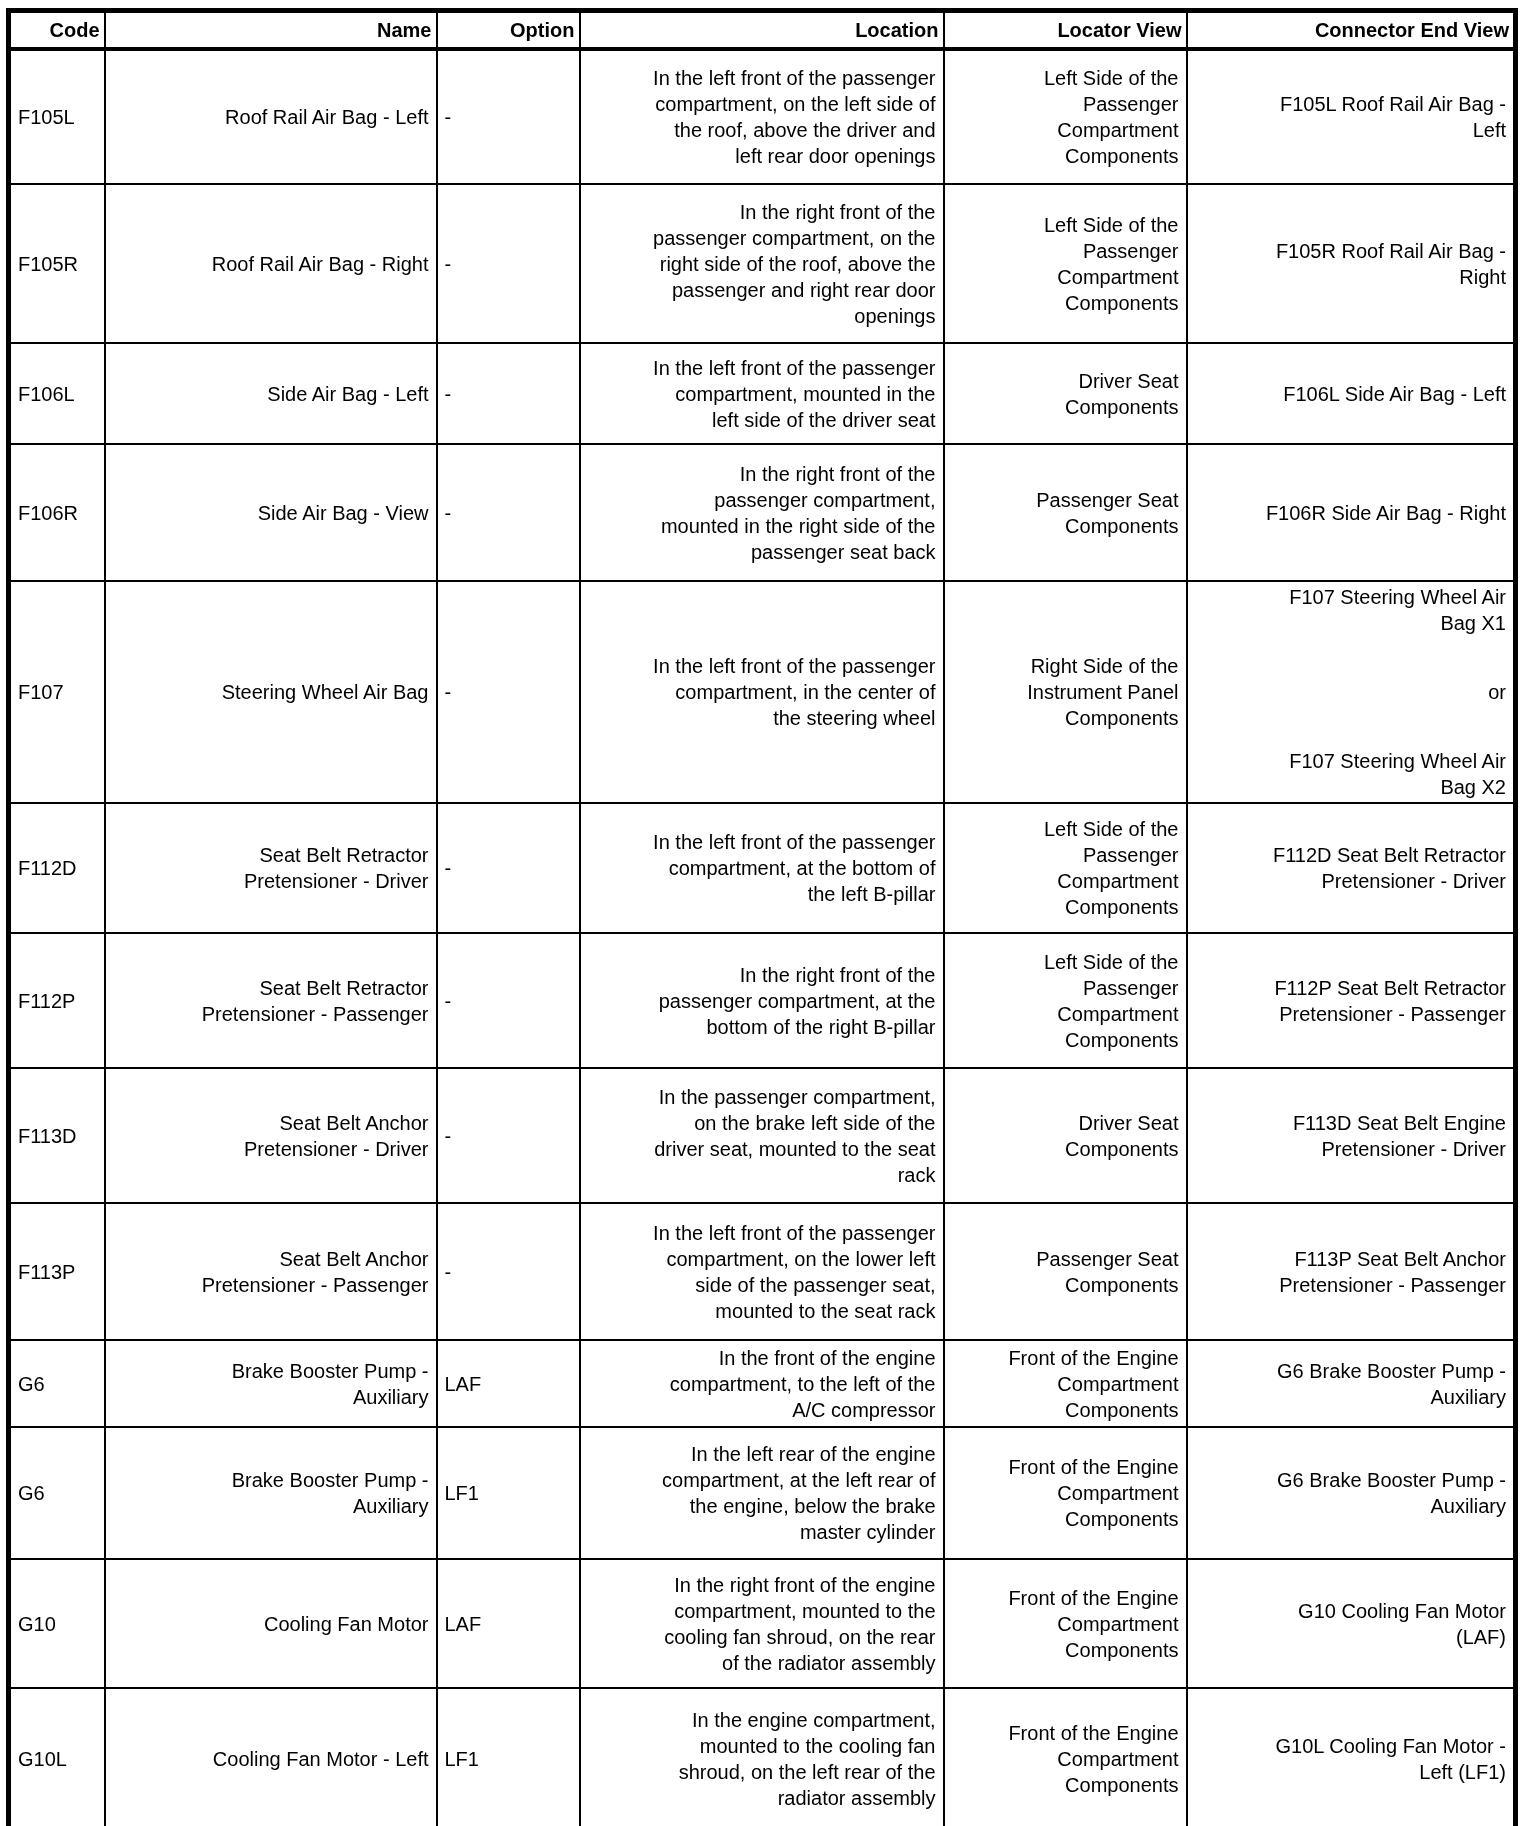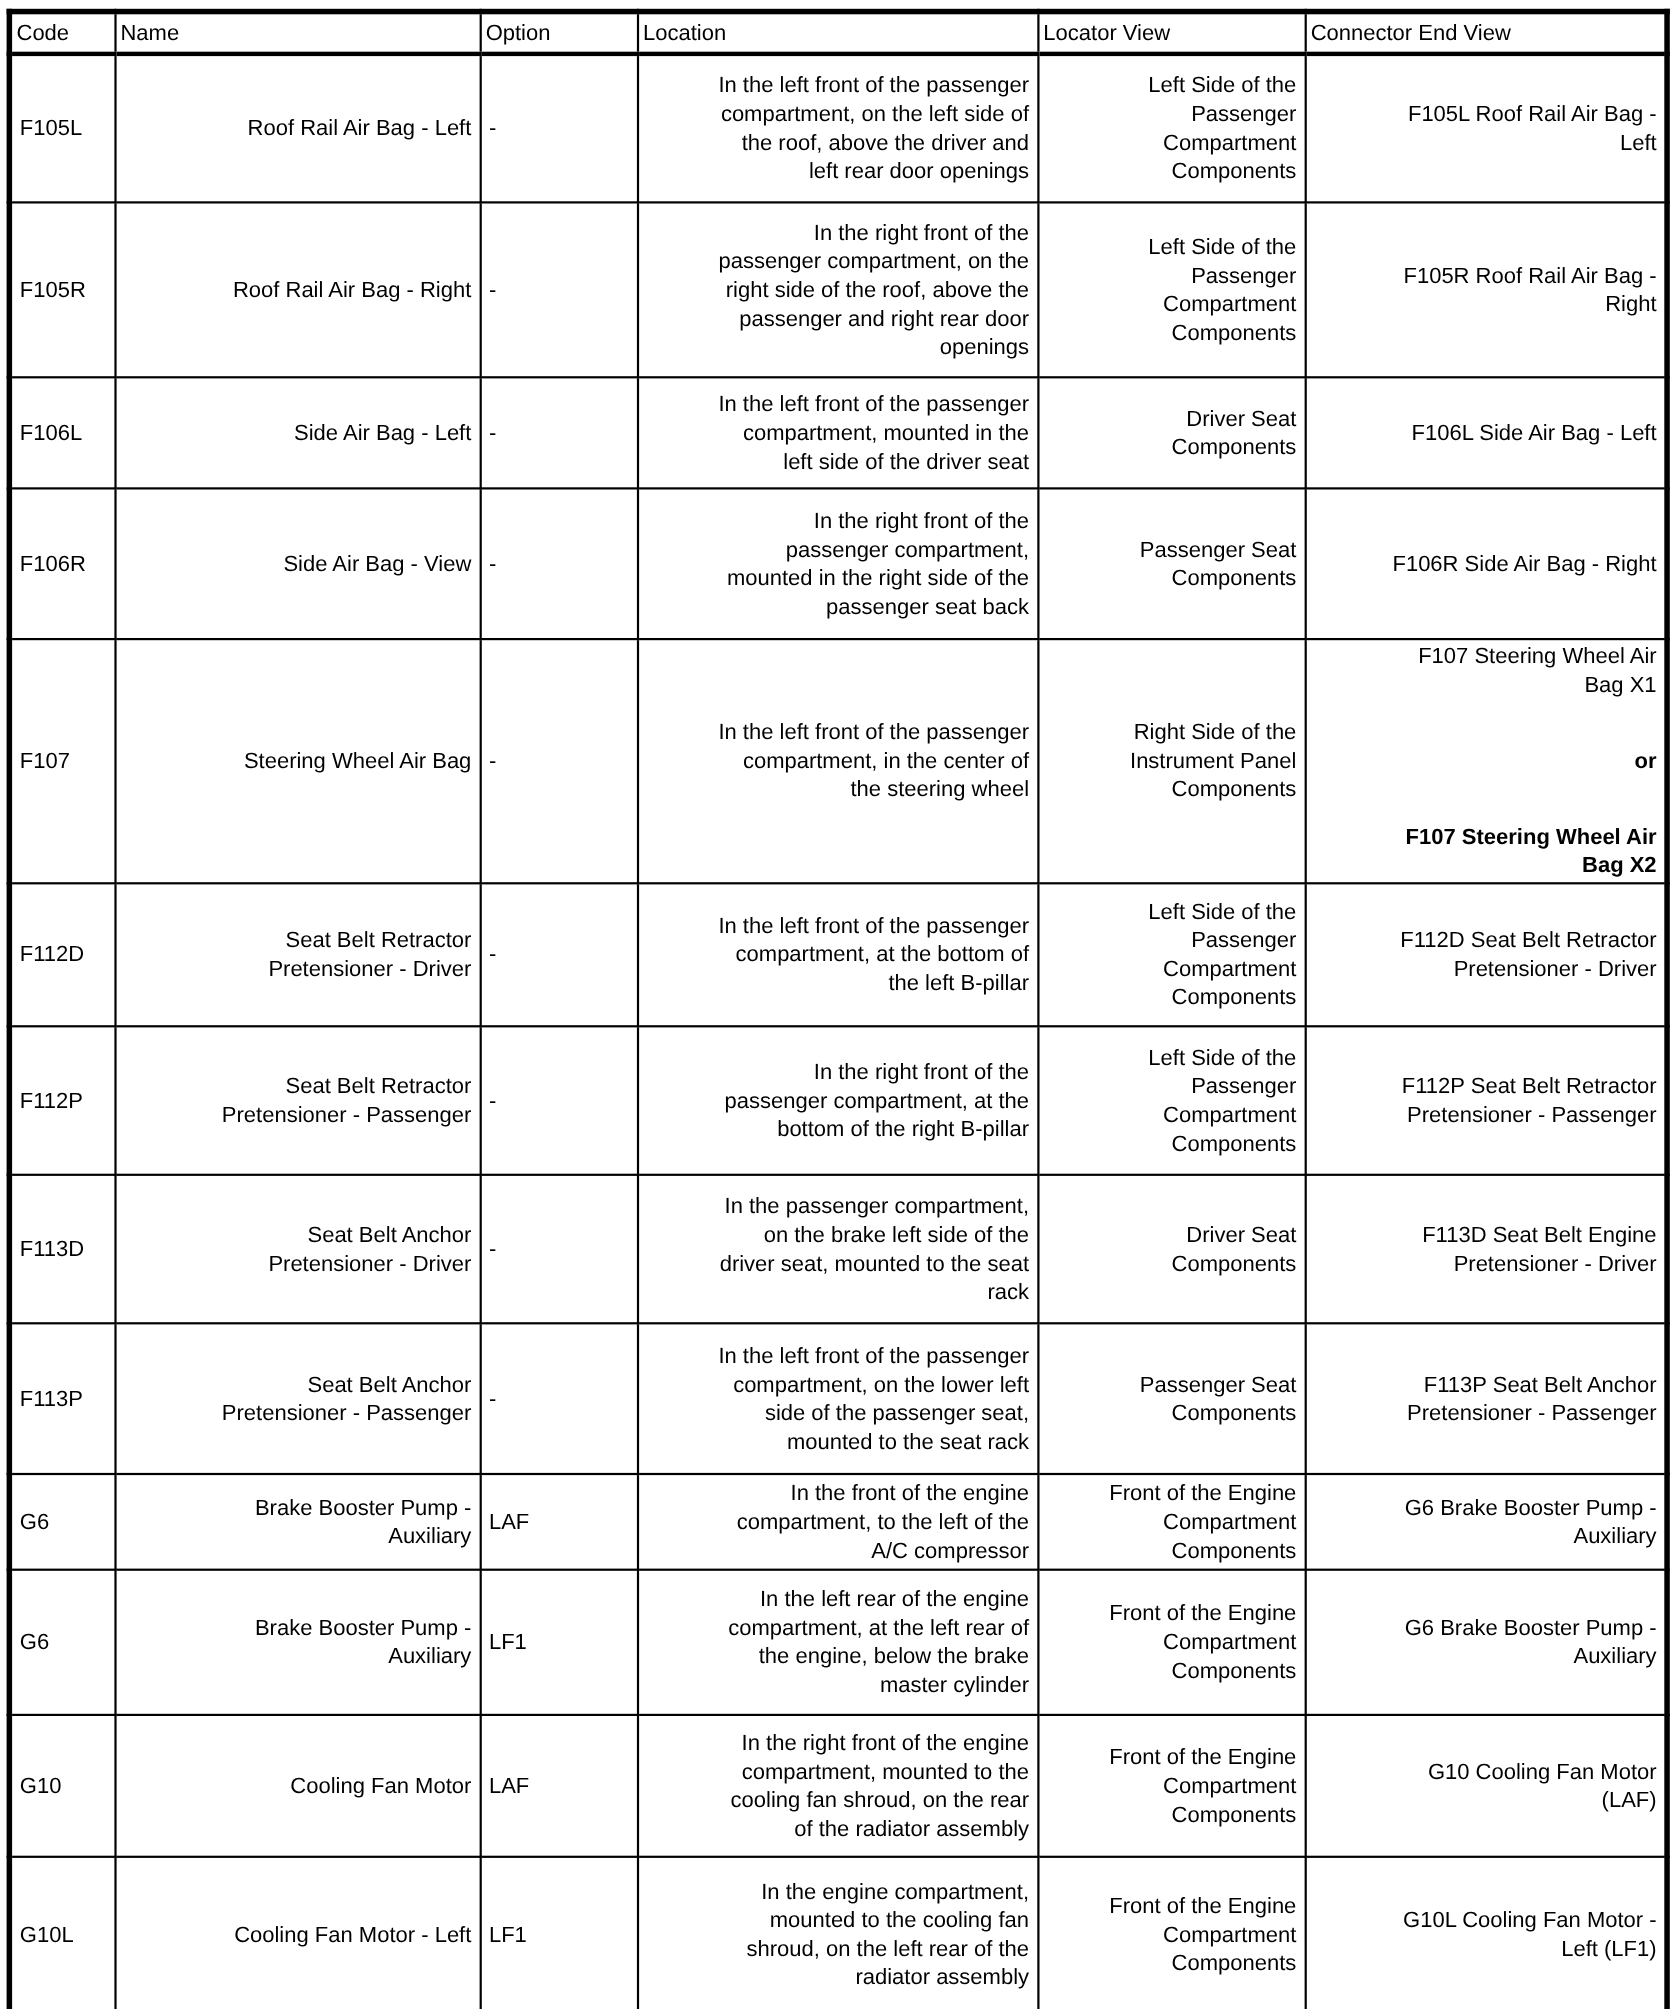--- a/index.html
+++ b/index.html
@@ -22,30 +22,30 @@
     border: 2px solid #000;
     padding: 2px 7px;
     vertical-align: middle;
     font-size: 20px;
     line-height: 26px;
     overflow: hidden;
     word-wrap: break-word;
   }
   thead th {
     border-bottom: 4px solid #000;
-    font-weight: normal;
-    text-align: left;
+    font-weight: bold;
+    text-align: right;
     padding: 4px 4px;
     height: 38px;
   }
   td.c-code, td.c-option { }
   td.c-name, td.c-location, td.c-locator, td.c-connector { text-align: right; }
   .pre { white-space: pre-line; }
   p.cev { margin: 0; }
-  p.cev + p.cev { margin-top: 43px; font-weight: bold; }
+  p.cev + p.cev { margin-top: 43px; }
 </style>
 </head>
 <body>
 
 <table class="connector-table">
   <colgroup>
     <col style="width:96px">
     <col style="width:332px">
     <col style="width:143px">
     <col style="width:364px">

